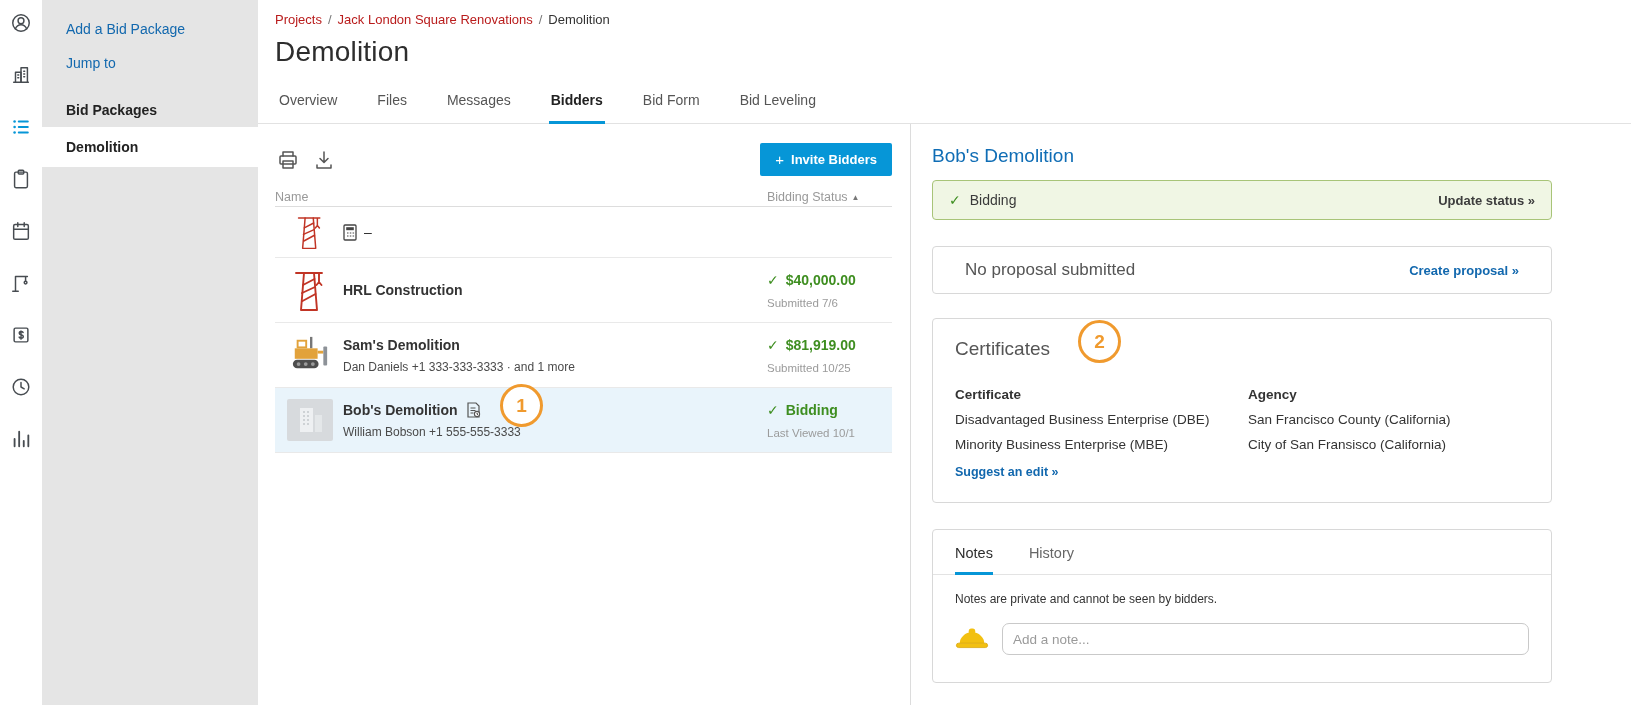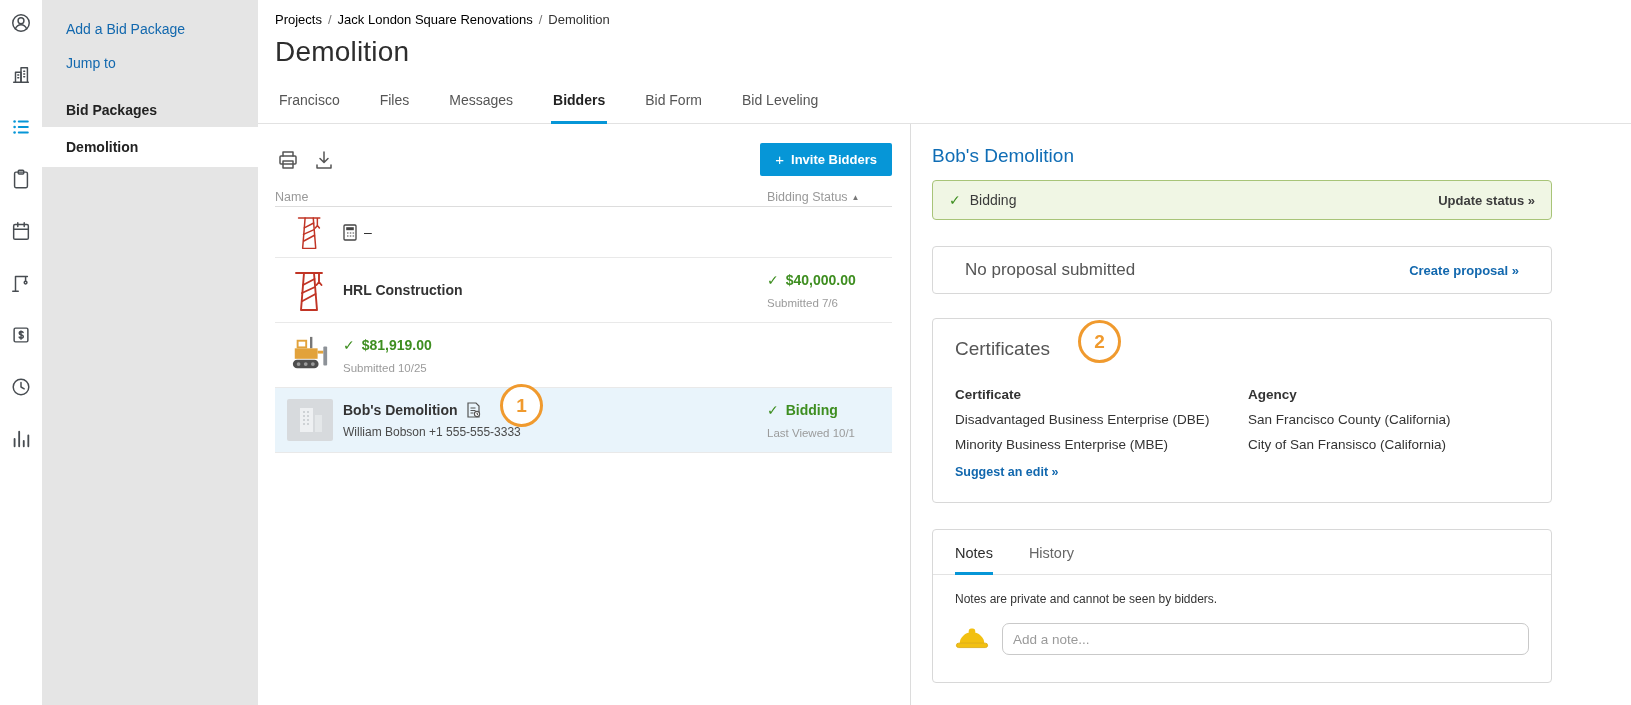--- a/index.html
+++ b/index.html
@@ -19,21 +19,21 @@
   .sidebar { width:216px; flex:none; background:#e5e5e5; padding-top:12px; }
   .side-link { display:block; padding:9px 24px; font-size:14px; color:#1268ae; cursor:pointer; }
   .side-section { padding:12px 24px 9px; margin-top:10px; font-size:14px; font-weight:700; color:#222; }
   .side-item { padding:12px 24px; font-size:14px; font-weight:700; color:#222; cursor:pointer; }
   .side-item.selected { background:#fff; }
 
   
   .main { flex:1; display:flex; flex-direction:column; min-width:0; }
   .page-head { padding:12px 0 0 17px; }
   .breadcrumb { font-size:13px; color:#888; }
-  .breadcrumb a { color:#000000; cursor:pointer; text-decoration:none; }
+  .breadcrumb a { color:#b91c1c; cursor:pointer; text-decoration:none; }
   .breadcrumb .sep { margin:0 6px; color:#777; }
   .breadcrumb .current { color:#333; }
   .page-title { font-size:28px; font-weight:500; color:#2d2d2d; margin-top:9px; letter-spacing:.2px; }
   .tabs { display:flex; gap:36px; padding-left:19px; margin-top:24px; border-bottom:1px solid #e2e2e2; }
   .tab { font-size:14px; color:#555; padding:0 2px 13px; border-bottom:3px solid transparent; margin-bottom:-1px; cursor:pointer; }
   .tab.active { color:#222; font-weight:700; border-bottom-color:#0696d7; }
 
   .content { flex:1; display:flex; min-height:0; }
 
   
@@ -168,21 +168,21 @@
 
   <main class="main">
     <div class="page-head">
       <div class="breadcrumb">
         <a>Projects</a><span class="sep">/</span><a>Jack London Square Renovations</a><span class="sep">/</span><span class="current">Demolition</span>
       </div>
       <h1 class="page-title">Demolition</h1>
     </div>
 
     <nav class="tabs">
-      <div class="tab">Francisco</div>
+      <div class="tab">Overview</div>
       <div class="tab">Files</div>
       <div class="tab">Messages</div>
       <div class="tab active">Bidders</div>
       <div class="tab">Bid Form</div>
       <div class="tab">Bid Leveling</div>
     </nav>
 
     <div class="content">
 
       <section class="bidders-pane">
@@ -261,20 +261,26 @@
                 <rect x="10" y="5" width="11" height="9" fill="#e2a23b"></rect>
                 <rect x="12" y="7" width="7" height="5" fill="#fff"></rect>
                 <path d="M32 18h6" stroke="#e2a23b" stroke-width="3"></path>
                 <rect x="38" y="12" width="4" height="20" rx="1" fill="#8d9298"></rect>
                 <rect x="6" y="26" width="27" height="9" rx="4.5" fill="#4d4d4d"></rect>
                 <circle cx="12" cy="30.5" r="2" fill="#9a9a9a"></circle>
                 <circle cx="19.5" cy="30.5" r="2" fill="#9a9a9a"></circle>
                 <circle cx="27" cy="30.5" r="2" fill="#9a9a9a"></circle>
               </svg>
           </span>
+          <div class="row-main">
+            <div class="row-name">Sam's Demolition</div>
+            <div class="row-sub">
+              <span>Dan Daniels +1 333-333-3333 · and 1 more</span>
+            </div>
+          </div>
           <div class="row-status">
             <div class="status-line1">
               <span class="check">✓</span>
               <span>$81,919.00</span>
             </div>
             <div class="status-meta">Submitted 10/25</div>
           </div>
         </div>
 
         <div class="trow selected">

